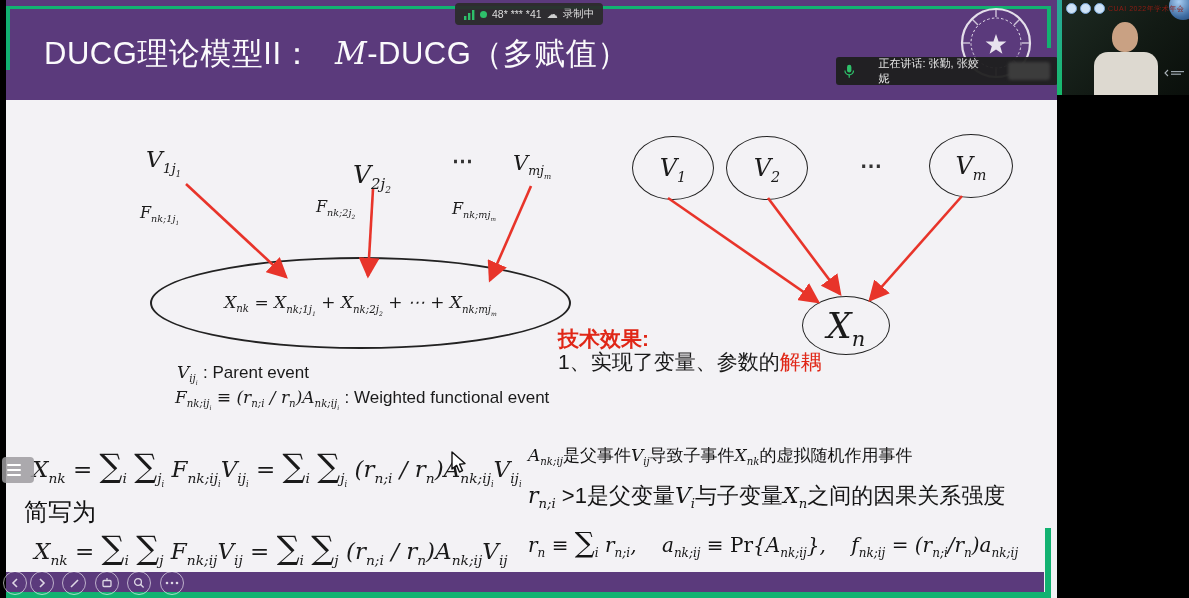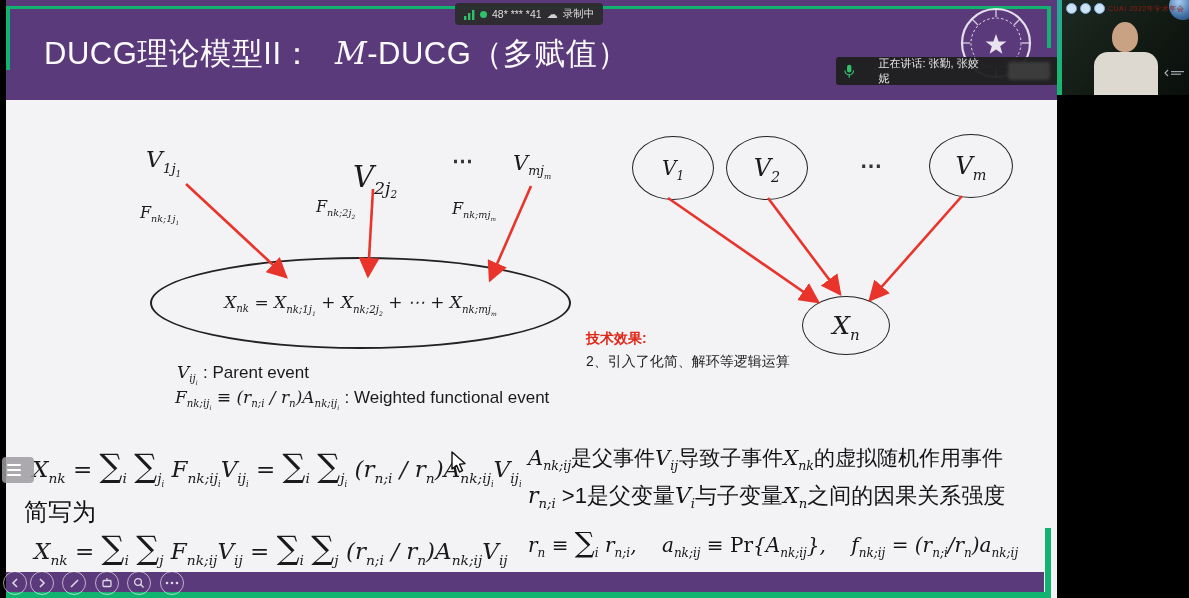--- a/index.html
+++ b/index.html
@@ -42,21 +42,21 @@
   sub{font-size:60%;line-height:0;}
   .s{font-size:140%;font-style:normal;}
   .rm,.up{font-style:normal;text-align:center;}
   .rm{font-family:"Liberation Sans",sans-serif;}
   
   .onode{position:absolute;border:1.7px solid #222;border-radius:50%;
      display:flex;align-items:center;justify-content:center;}
   #sum-ellipse{left:150px;top:257px;width:417px;height:88px;border-width:2.4px;}
   .dots{position:absolute;font-weight:bold;color:#333;font-family:"DejaVu Serif",serif;}
   
-  #tech{left:558px;top:327px;font-size:14px;line-height:23px;color:#1a1a1a;white-space:nowrap;margin-left:28px;}
+  #tech{left:558px;top:327px;font-size:21px;line-height:23px;color:#1a1a1a;white-space:nowrap;}
   #tech .t{color:#e02717;font-weight:bold;}
   .red{color:#e02717;}
   
   .note{position:absolute;color:#141414;white-space:nowrap;}
   .note i{font-family:"DejaVu Serif",serif;}
   
   .tbtn{position:absolute;top:571px;width:22px;height:22px;border:1.4px solid rgba(255,255,255,.6);
      border-radius:50%;display:flex;align-items:center;justify-content:center;z-index:5;}
   
   #list-toggle{left:2px;top:457px;width:27px;height:26px;background:#9e9ca0d9;border-radius:4px;
@@ -138,59 +138,59 @@
     <div id="cam-head"></div>
     <svg id="cam-watermark" width="22" height="8" viewBox="0 0 22 8">
       <path d="M4 1 L1 4 L4 7" stroke="#dfe8f2" stroke-width="1.1" fill="none"></path>
       <rect x="7" y="2" width="13" height="1.2" fill="#cdd8e4"></rect>
       <rect x="7" y="4.6" width="10" height="1.2" fill="#cdd8e4"></rect>
     </svg>
   </div>
 </div>
 
 <div class="abs math" style="left:146px;top:146px;font-size:23px;">V<sub>1j<sub>1</sub></sub></div>
-<div class="abs math" style="left:353px;top:160px;font-size:29px;">V<sub>2j<sub>2</sub></sub></div>
+<div class="abs math" style="left:353px;top:160px;font-size:25px;">V<sub>2j<sub>2</sub></sub></div>
 <div class="dots" style="left:452px;top:148px;font-size:21px;">⋯</div>
 <div class="abs math" style="left:513px;top:151px;font-size:21px;">V<sub>mj<sub>m</sub></sub></div>
 
 <div class="abs math" style="left:140px;top:203px;font-size:16px;">F<sub>nk;1j<sub>1</sub></sub></div>
 <div class="abs math" style="left:316px;top:197px;font-size:16px;">F<sub>nk;2j<sub>2</sub></sub></div>
 <div class="abs math" style="left:452px;top:199px;font-size:16px;">F<sub>nk;mj<sub>m</sub></sub></div>
 
 <div class="onode abs" id="sum-ellipse">
   <span class="math" style="font-size:17px;">X<sub>nk</sub> = X<sub>nk;1j<sub>1</sub></sub> + X<sub>nk;2j<sub>2</sub></sub> + ⋯ + X<sub>nk;mj<sub>m</sub></sub></span>
 </div>
 
 <div class="abs math" style="left:177px;top:362px;font-size:17px;">V<sub>ij<sub>i</sub></sub> <span class="rm">: Parent event</span></div>
 <div class="abs math" style="left:175px;top:387px;font-size:17px;">F<sub>nk;ij<sub>i</sub></sub> ≡ (r<sub>n;i</sub> / r<sub>n</sub>)A<sub>nk;ij<sub>i</sub></sub> <span class="rm">: Weighted functional event</span></div>
 
 <div class="onode abs" style="left:632px;top:136px;width:80px;height:62px;">
-  <span class="math" style="font-size:20px;">V<sub>1</sub></span>
+  <span class="math" style="font-size:24px;">V<sub>1</sub></span>
 </div>
 <div class="onode abs" style="left:726px;top:136px;width:80px;height:62px;">
   <span class="math" style="font-size:24px;">V<sub>2</sub></span>
 </div>
 <div class="dots" style="left:860px;top:152px;font-size:22px;">⋯</div>
 <div class="onode abs" style="left:929px;top:134px;width:82px;height:62px;">
   <span class="math" style="font-size:24px;">V<sub>m</sub></span>
 </div>
 <div class="onode abs" style="left:802px;top:296px;width:86px;height:57px;">
-  <span class="math" style="font-size:25px;">X<sub>n</sub></span>
+  <span class="math" style="font-size:35px;">X<sub>n</sub></span>
 </div>
 
 <div class="abs" id="tech">
   <div class="t">技术效果:</div>
-  <div>2、引入了化简、解环等逻辑运算</div>
+  <div><span>1、实现了变量、参数的</span><span class="red">解耦</span></div>
 </div>
 
 <div class="abs math" style="left:32px;top:447px;font-size:23px;white-space:nowrap;">X<sub>nk</sub> = <span class="s">∑</span><sub>i</sub> <span class="s">∑</span><sub>j<sub>i</sub></sub> F<sub>nk;ij<sub>i</sub></sub>V<sub>ij<sub>i</sub></sub> = <span class="s">∑</span><sub>i</sub> <span class="s">∑</span><sub>j<sub>i</sub></sub> (r<sub>n;i</sub> / r<sub>n</sub>)A<sub>nk;ij<sub>i</sub></sub>V<sub>ij<sub>i</sub></sub></div>
 <div class="abs" style="left:24px;top:496px;font-size:24px;color:#111;font-weight:500;">简写为</div>
 <div class="abs math" style="left:34px;top:529px;font-size:23px;white-space:nowrap;">X<sub>nk</sub> = <span class="s">∑</span><sub>i</sub> <span class="s">∑</span><sub>j</sub> F<sub>nk;ij</sub>V<sub>ij</sub> = <span class="s">∑</span><sub>i</sub> <span class="s">∑</span><sub>j</sub> (r<sub>n;i</sub> / r<sub>n</sub>)A<sub>nk;ij</sub>V<sub>ij</sub></div>
 
-<div class="note abs" style="left:528px;top:444px;font-size:21px;"><i>A<sub>nk;ij</sub></i>是父事件<i>V<sub>ij</sub></i>导致子事件<i>X<sub>nk</sub></i>的虚拟随机作用事件</div>
+<div class="note abs" style="left:528px;top:444px;font-size:17px;"><i>A<sub>nk;ij</sub></i>是父事件<i>V<sub>ij</sub></i>导致子事件<i>X<sub>nk</sub></i>的虚拟随机作用事件</div>
 <div class="note abs" style="left:528px;top:481px;font-size:22px;"><i>r<sub>n;i</sub></i> &gt;1是父变量<i>V<sub>i</sub></i>与子变量<i>X<sub>n</sub></i>之间的因果关系强度</div>
 <div class="note abs math" style="left:528px;top:526px;font-size:20px;">r<sub>n</sub> ≡ <span class="s">∑</span><sub>i</sub> r<sub>n;i</sub>,&nbsp;&nbsp;&nbsp;&nbsp;a<sub>nk;ij</sub> ≡ <span class="up">Pr</span>{A<sub>nk;ij</sub>},&nbsp;&nbsp;&nbsp;&nbsp;f<sub>nk;ij</sub> = (r<sub>n;i</sub>/r<sub>n</sub>)a<sub>nk;ij</sub></div>
 
 <svg class="abs" id="arrow-layer" width="1189" height="598">
   <defs>
     <marker id="ah" markerWidth="9" markerHeight="8" refX="7" refY="4" orient="auto">
       <path d="M0,0 L8,4 L0,8 z" fill="#e8342a"></path>
     </marker>
   </defs>
   <g stroke="#e8342a" stroke-width="2.6" marker-end="url(#ah)">

